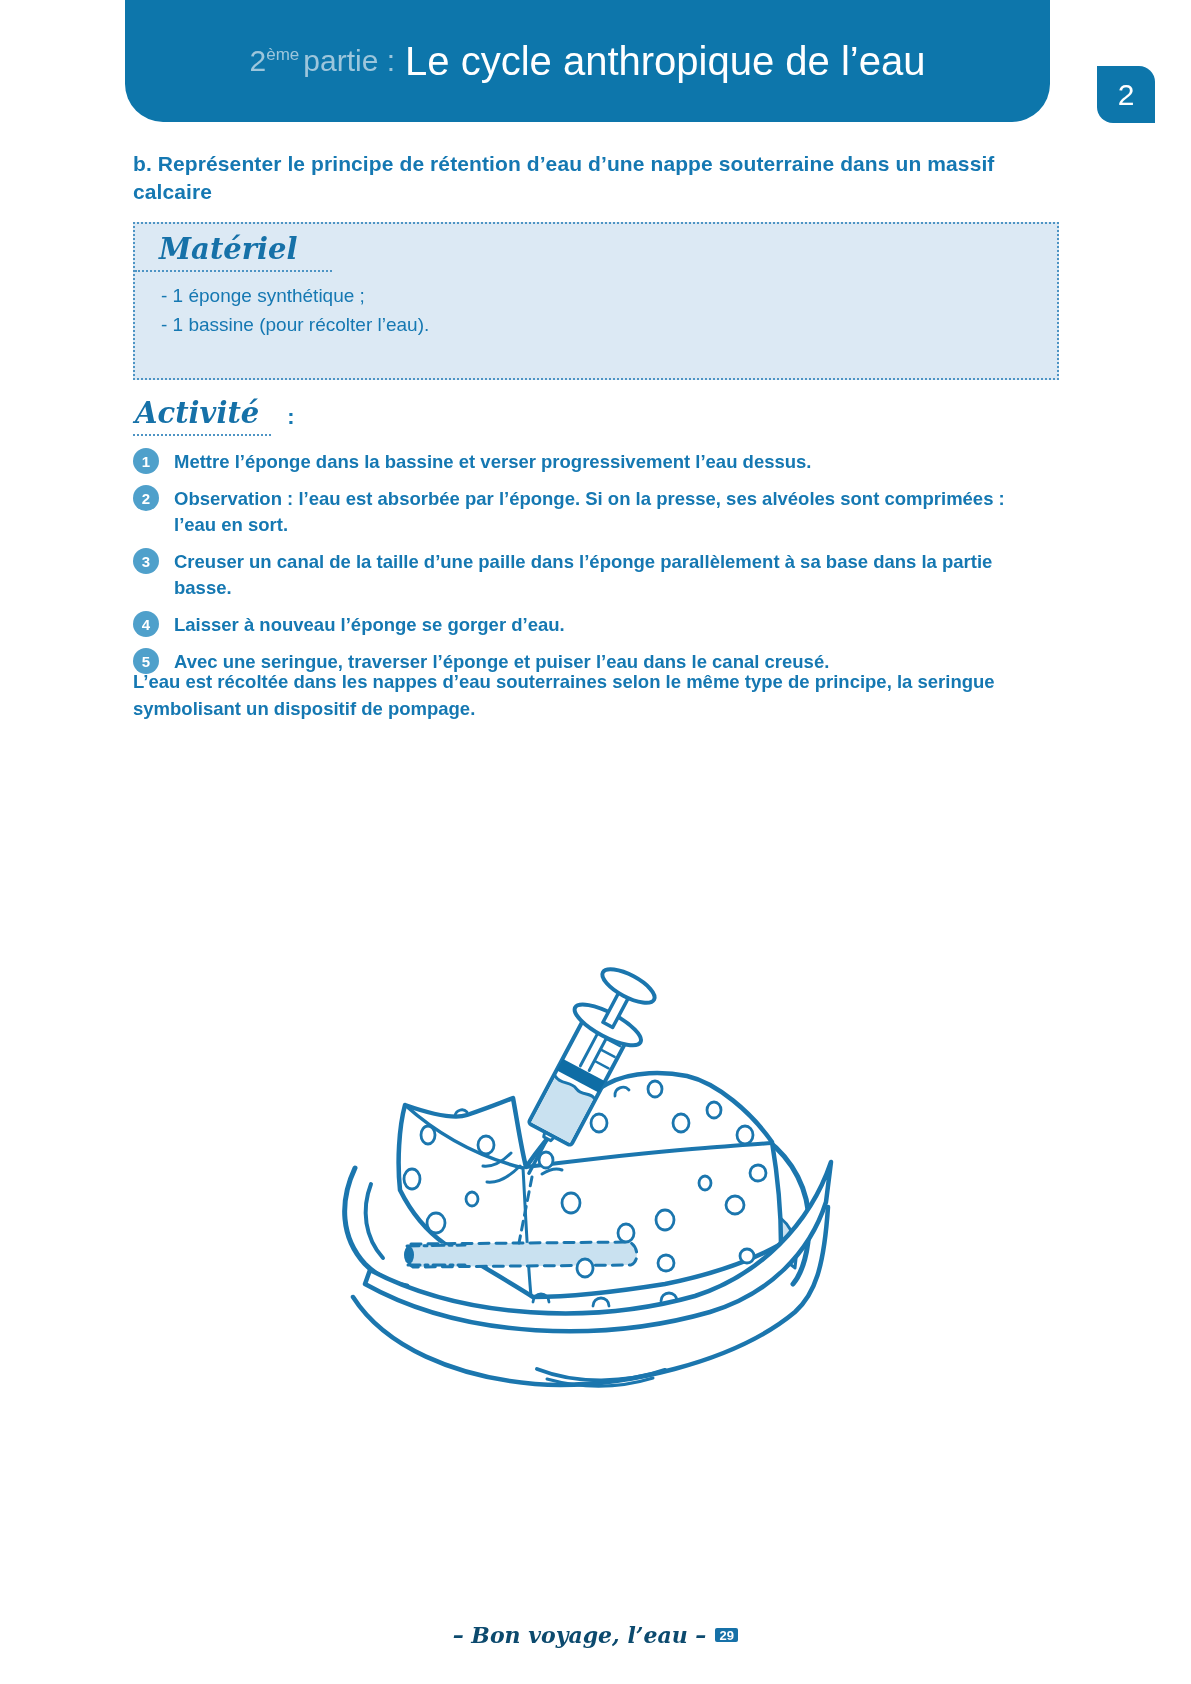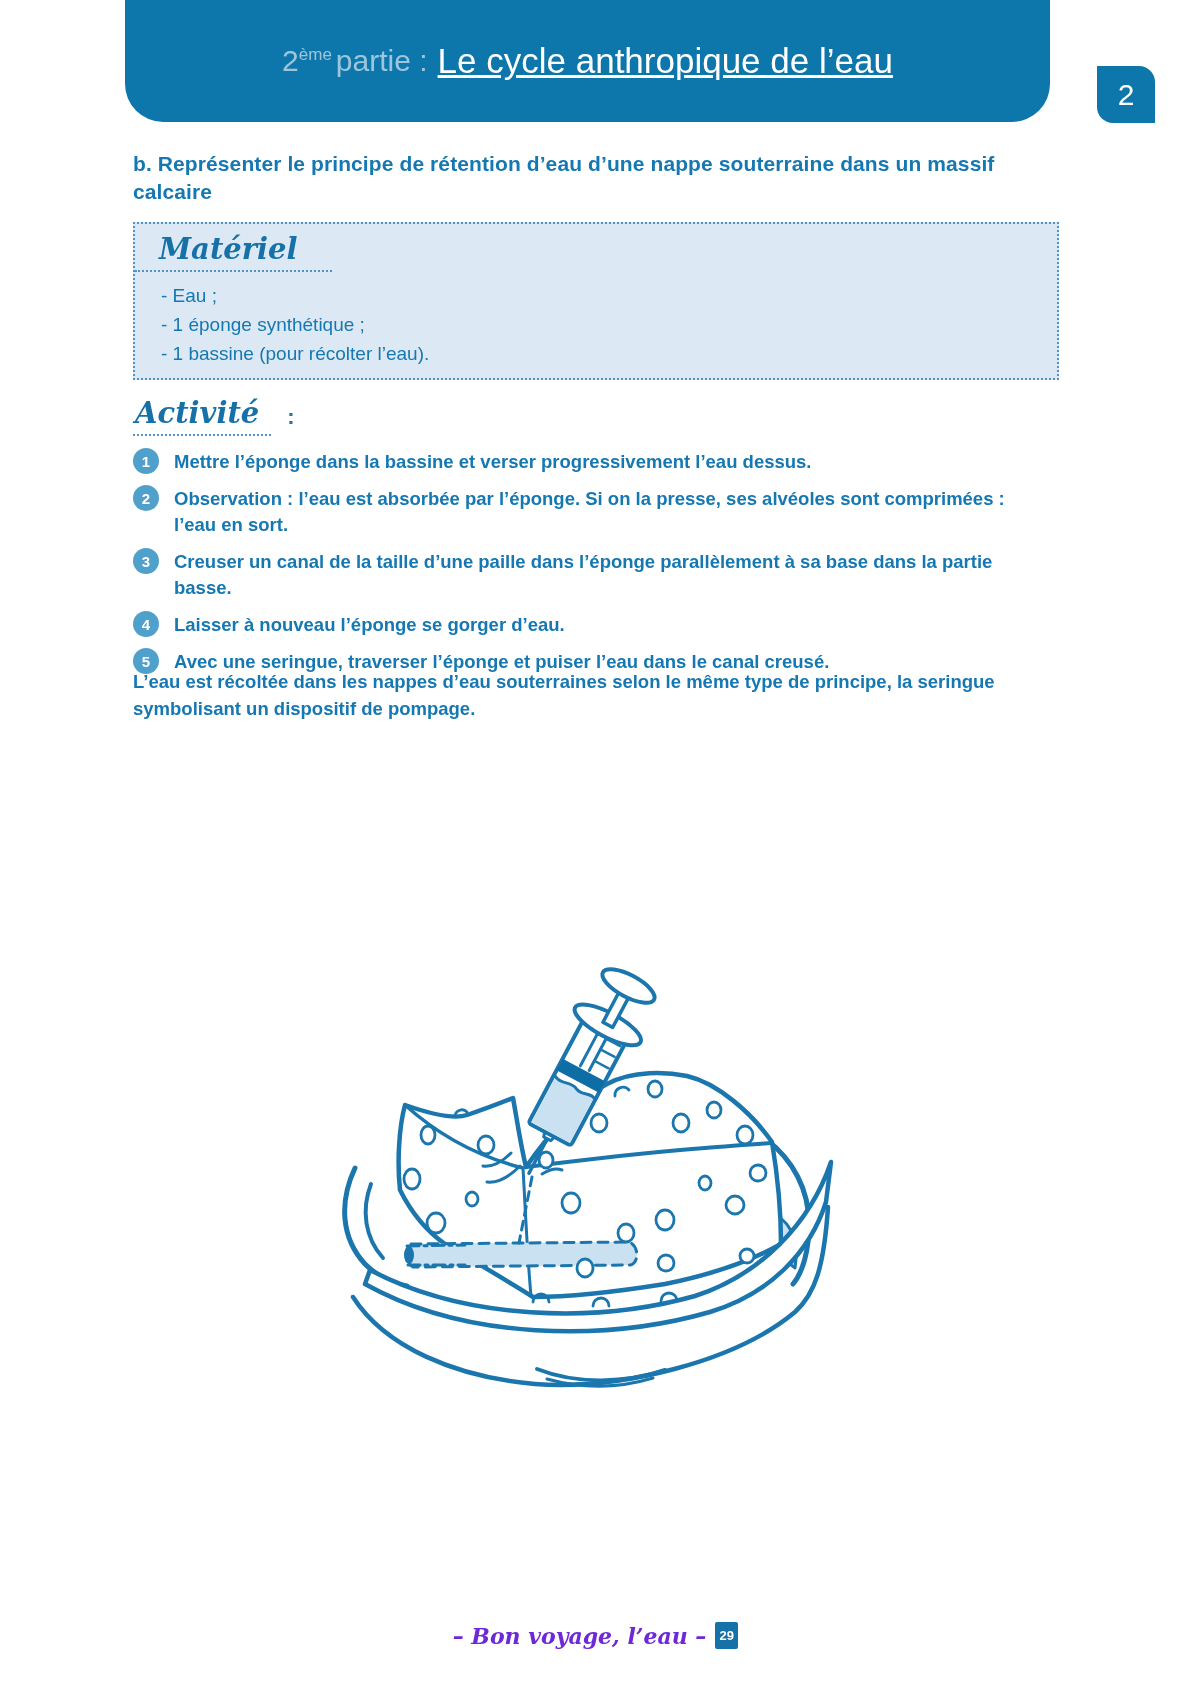--- a/index.html
+++ b/index.html
@@ -14,21 +14,21 @@
   
   .banner {
     position:absolute; left:125px; top:0; width:925px; height:122px;
     background:#0d76ab;
     border-radius:0 0 38px 38px;
     display:flex; align-items:center; justify-content:center;
   }
   .banner .part-group { color:#9dc6dc; font-size:30px; }
   .banner sup { font-size:17px; vertical-align:super; }
   .banner .part-label { margin:0 10px 0 4px; }
-  .banner .banner-title { color:#ffffff; font-size:35px;text-decoration:underline; }
+  .banner .banner-title { color:#ffffff; font-size:40px; }
 
   
   .chapter-tab {
     position:absolute; left:1097px; top:66px; width:58px; height:57px;
     background:#0d76ab; color:#ffffff;
     border-radius:0 16px 0 16px;
     display:flex; align-items:center; justify-content:center;
     font-size:30px;
   }
 
@@ -99,24 +99,24 @@
     position:absolute; left:315px; top:872px; width:530px; height:535px;
   }
 
   
   .footer {
     position:absolute; left:0; top:1622px; width:100%;
     display:flex; align-items:center; justify-content:center; gap:9px;
   }
   .footer-text {
     font-family:"DejaVu Serif", serif; font-style:italic; font-weight:bold;
-    color:#6d28d9; font-size:22px;
+    color:#0c4a6e; font-size:22px;
   }
   .page-badge {
-    width:23px; height:27px; background:#1671a8; color:#ffffff;
+    width:23px; height:14px; background:#1671a8; color:#ffffff;
     font-size:13px; font-weight:bold; border-radius:2px;
     display:flex; align-items:center; justify-content:center;
   }
 </style>
 </head>
 <body>
 
 <div class="banner">
   <span class="part-group"><span>2</span><sup>ème</sup><span class="part-label">partie :</span></span>
   <span class="banner-title">Le cycle anthropique de l’eau</span>
@@ -124,21 +124,20 @@
 
 <div class="chapter-tab">2</div>
 
 <div class="section-heading">b. Représenter le principe de rétention d’eau d’une nappe souterraine dans un massif calcaire</div>
 
 <div class="materiel-box">
   <div class="materiel-title-wrap">
     <span class="script-title">Matériel</span>
   </div>
   <div class="materiel-list">
-    <div>- Eau ;</div>
     <div>- 1 éponge synthétique ;</div>
     <div>- 1 bassine (pour récolter l’eau).</div>
   </div>
 </div>
 
 <div class="activite-row">
   <div class="activite-title-wrap">
     <span class="script-title">Activité</span>
   </div>
   <span class="activite-colon">:</span>

